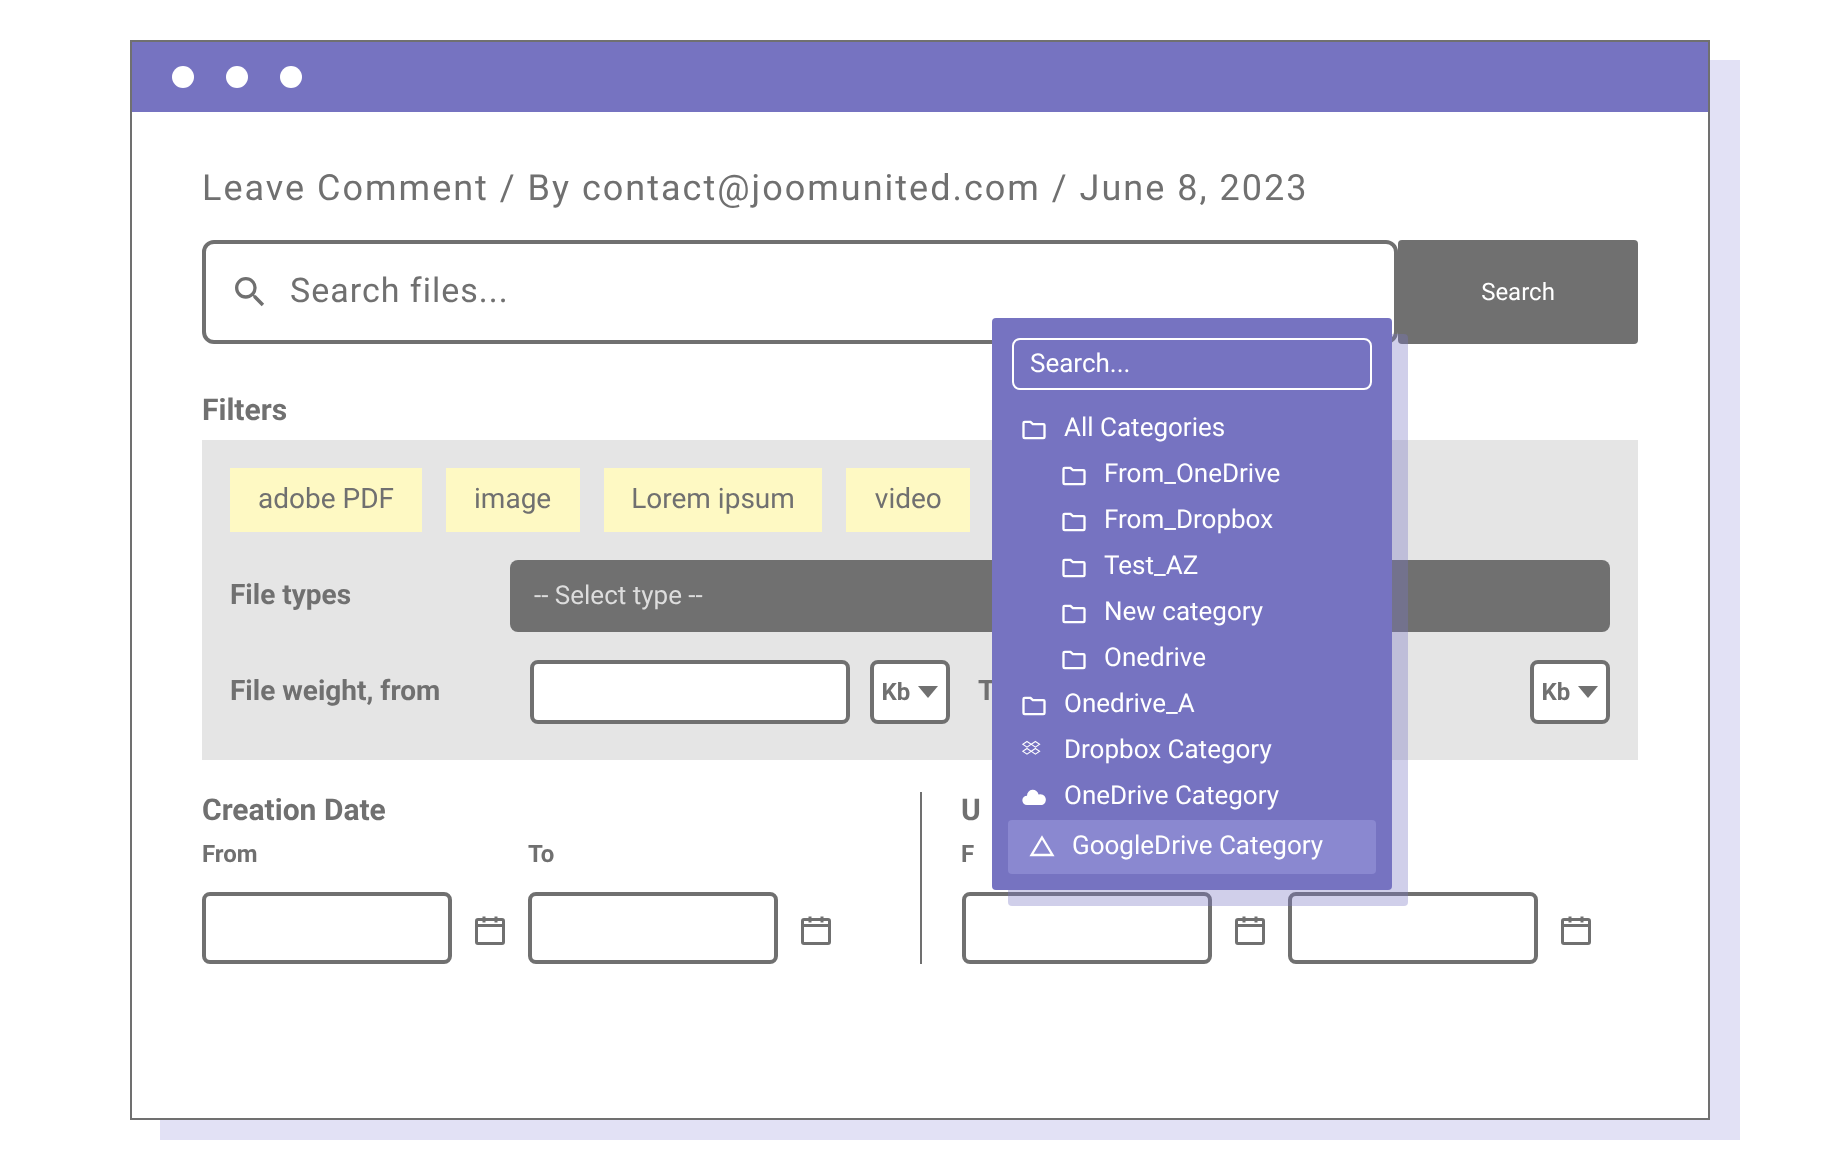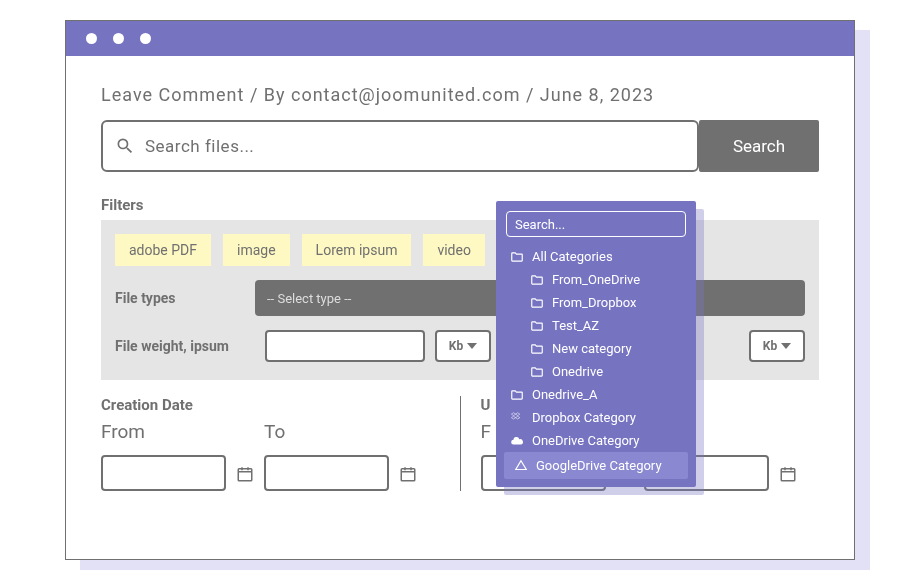--- a/index.html
+++ b/index.html
@@ -63,21 +63,21 @@
   .search-box svg { width: 20px; height: 20px; fill: #707070; }
   .search-box .ph { color: #707070; font-size: 17px; letter-spacing: 0.5px; }
   .search-btn {
     width: 120px;
     height: 52px;
     background: #707070;
     color: #fff;
     display: flex;
     align-items: center;
     justify-content: center;
-    font-size: 17px;
+    font-size: 12px;
     border-radius: 2px;
   }
   .section-title {
     font-weight: 700;
     color: #707070;
     font-size: 15px;
     padding: 24px 35px 6px 35px;
   }
   .filters-panel {
     margin: 0 35px;
@@ -125,21 +125,21 @@
   }
   .num-input {
     height: 32px;
     border: 2px solid #707070;
     border-radius: 4px;
     background: #fff;
   }
   .num-input.wide { width: 160px; }
   .unit-sel {
     height: 32px;
-    width: 56px;
+    width: 40px;
     border: 2px solid #707070;
     border-radius: 4px;
     background: #fff;
     display: flex;
     align-items: center;
     justify-content: center;
     gap: 4px;
     font-size: 12px;
     font-weight: 700;
     color: #707070;
@@ -160,21 +160,21 @@
     font-size: 15px;
     color: #707070;
     margin-bottom: 6px;
   }
   .date-inputs {
     display: flex;
     gap: 10px;
     align-items: flex-end;
   }
   .date-field { display: flex; flex-direction: column; }
-  .date-label { font-size: 19px; font-weight: 400; margin-bottom: 12px; }
+  .date-label { font-size: 12px; font-weight: 700; margin-bottom: 12px; }
   .date-box {
     width: 125px;
     height: 36px;
     border: 2px solid #707070;
     border-radius: 4px;
     background: #fff;
   }
   .cal-icon { width: 18px; height: 18px; align-self: flex-end; margin-bottom: 8px; }
   .vert-div { width: 1px; background: #707070; align-self: stretch; }
 
@@ -183,21 +183,20 @@
     position: absolute;
     top: 159px;
     left: 496px;
     width: 200px;
     background: #7673C1;
     color: #fff;
     border-radius: 2px;
     padding: 10px 0 8px 0;
     font-size: 13px;
     box-shadow: 8px 8px 0 rgba(120,118,195,0.35);
-    margin-top: 42px;
   }
   .dd-search {
     margin: 0 10px 8px 10px;
     height: 26px;
     border: 1px solid #fff;
     border-radius: 4px;
     display: flex;
     align-items: center;
     padding: 0 8px;
     color: #fff;
@@ -254,21 +253,21 @@
         <div class="chip">Lorem ipsum</div>
         <div class="chip">video</div>
       </div>
 
     <div class="filter-row">
       <div class="filter-label">File types</div>
       <div class="select-type">-- Select type --</div>
     </div>
 
     <div class="weight-row">
-      <div class="filter-label">File weight, ipsum</div>
+      <div class="filter-label">File weight, from</div>
       <div class="num-input wide"></div>
       <div class="unit-sel">
           <span>Kb</span>
           <span class="chev"></span>
         </div>
       <div class="to-label">T</div>
       <div style="flex:1"></div>
       <div class="unit-sel">
           <span>Kb</span>
           <span class="chev"></span>

